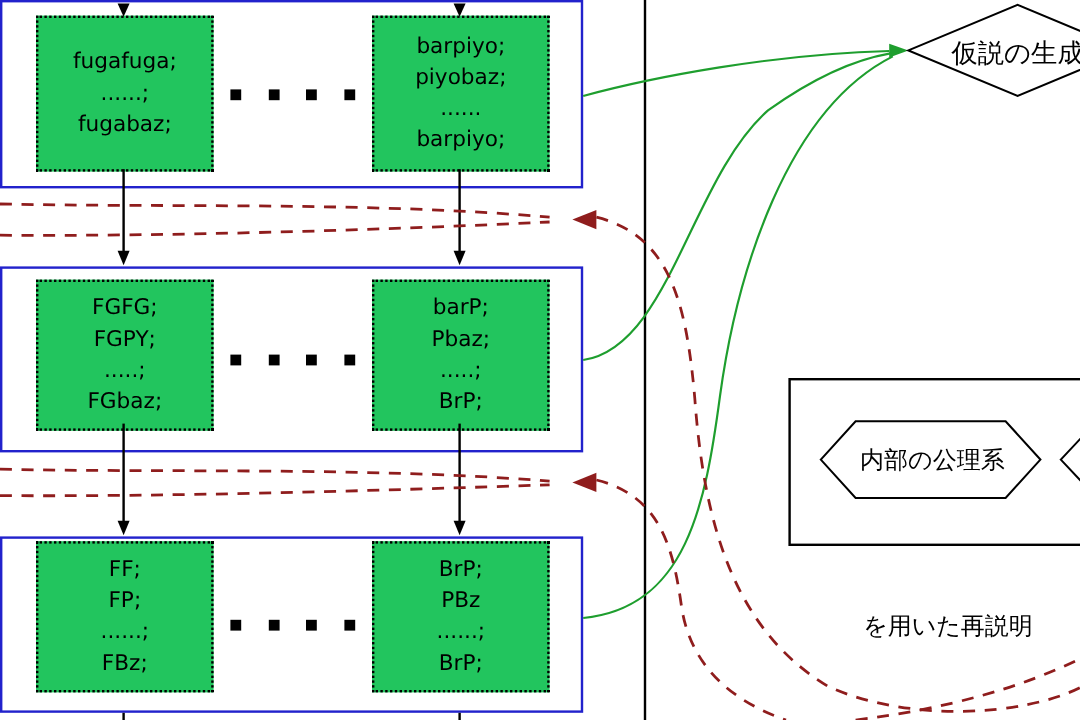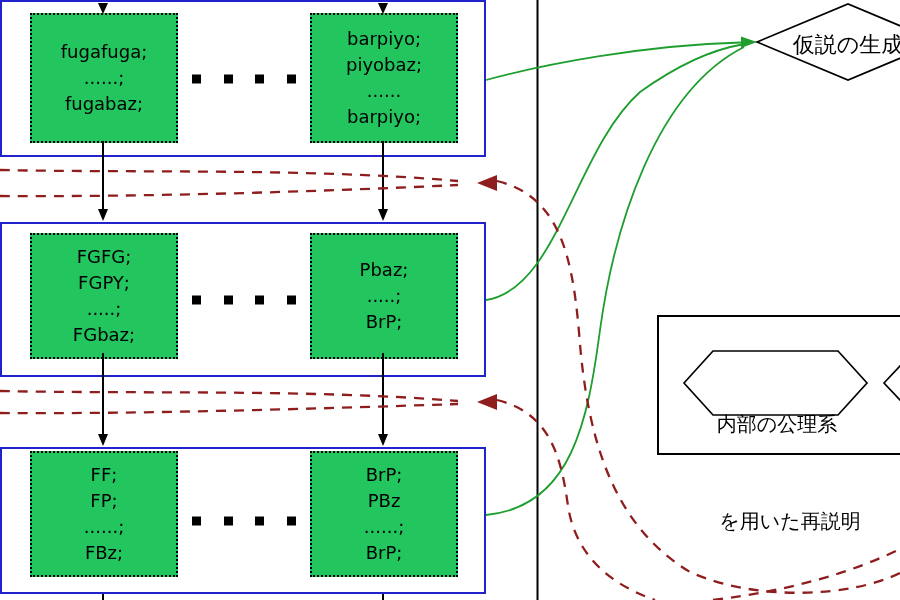--- a/index.html
+++ b/index.html
@@ -25,21 +25,21 @@
         display:flex;justify-content:space-between;}
   .dot{width:9px;height:9px;background:#000;}
 
   .axiom-rect{position:absolute;left:657px;top:315px;width:270px;height:140px;
               border:2px solid #000;box-sizing:border-box;background:transparent;}
 
   .overlay{position:absolute;left:0;top:0;width:900px;height:600px;pointer-events:none;}
 
   .label{position:absolute;text-align:center;color:#000;}
   .diamond-label{left:756px;top:30px;width:184px;font-size:22px;}
-  .hex-label{left:686px;top:370px;width:182px;font-size:20px;margin-top:41px;}
+  .hex-label{left:686px;top:370px;width:182px;font-size:20px;}
   .reexplain-label{left:652px;top:506px;width:276px;font-size:20px;line-height:31px;}
 </style>
 </head>
 <body>
 
 <div class="canvas">
 
   <div class="blue-box" id="term-box-1">
     <div class="dotted-box dotted-left">
       <span>fugafuga;</span>
@@ -67,20 +67,21 @@
       <span>.....;</span>
       <span>FGbaz;</span>
     </div>
     <div class="dots">
       <span class="dot"></span>
       <span class="dot"></span>
       <span class="dot"></span>
       <span class="dot"></span>
     </div>
     <div class="dotted-box dotted-right">
+      <span>barP;</span>
       <span>Pbaz;</span>
       <span>.....;</span>
       <span>BrP;</span>
     </div>
   </div>
 
   <div class="blue-box" id="term-box-3">
     <div class="dotted-box dotted-left">
       <span>FF;</span>
       <span>FP;</span>

